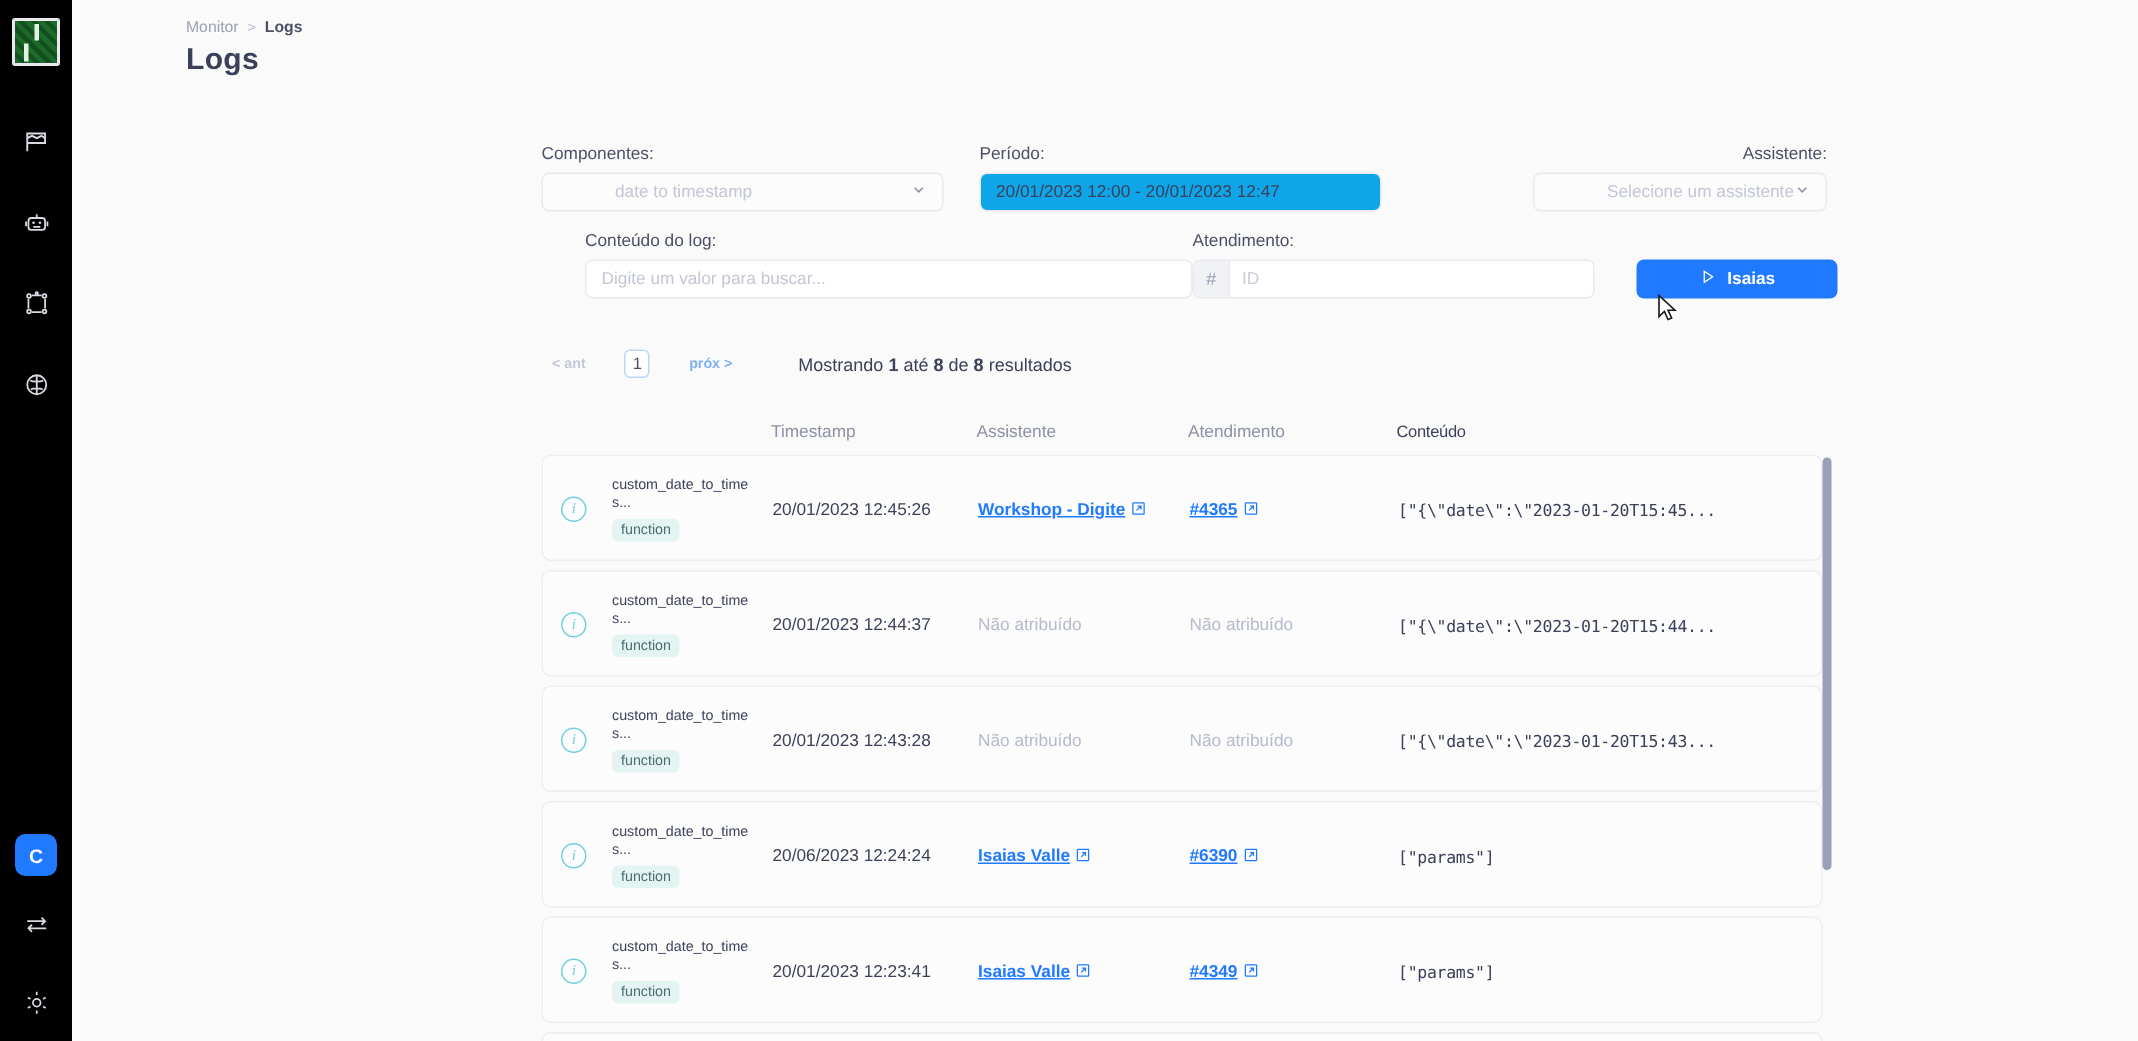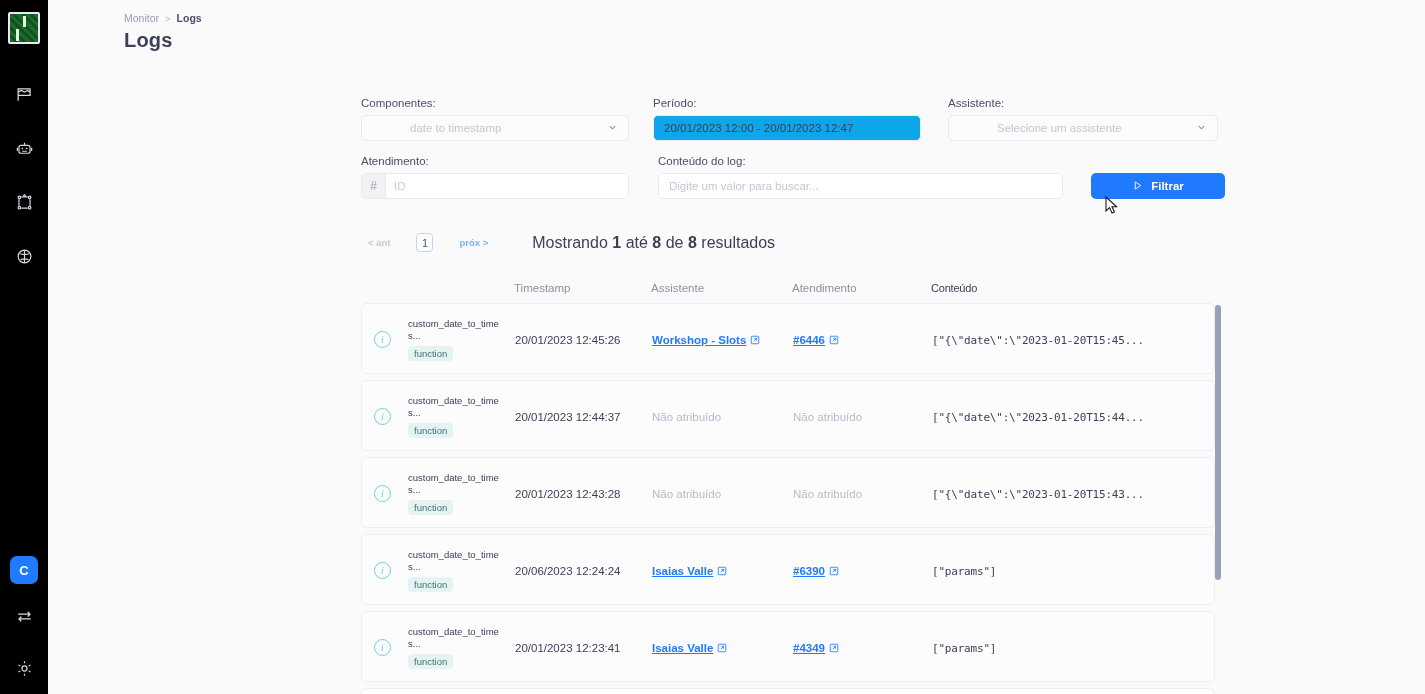--- a/index.html
+++ b/index.html
@@ -64,21 +64,21 @@
   .fctl {
     height: 26px; border: 1px solid #e9e9f0; border-radius: 5px; background: #0ea5e9;
     display: flex; align-items: center; padding: 0 10px; font-size: 11.5px; color: #3c4159;
   }
   .fctl.ph { color: #c2c6d6; padding-left: 48px; }
   .fctl.select { justify-content: space-between; background: #fcfcfd; cursor: pointer; }
   .fctl.select .chev { color: #7b melhor; }
   .chev { width: 11px; height: 11px; color: #8b90a5; }
   .g-comp { width: 268px; }
   .g-per  { width: 268px; margin-left: 24px; }
-  .g-assi { width: 270px; margin-left: 27px; }
+  .g-assi { width: 270px; margin-left: 27px; align-items: flex-end; }
   .g-aten { width: 268px; }
   .g-cont { width: 405px; margin-left: 29px; }
   .row2 { margin-top: 14px; align-items: flex-end; }
   .idwrap { height: 26px; display: flex; border: 1px solid #e9e9f0; border-radius: 5px; overflow: hidden; background: #fff; }
   .idhash {
     width: 24px; background: #f1f2f6; display: flex; align-items: center; justify-content: center;
     font-size: 12px; color: #9aa0b4; border-right: 1px solid #e9e9f0;
   }
   .idinput { flex: 1; border: 0; outline: none; font-size: 11.5px; padding: 0 8px; font-family: inherit; color: #3c4159; background: #fff; }
   .idinput::placeholder { color: #c8ccda; }
@@ -95,21 +95,21 @@
 
   
   .pager { position: absolute; left: 320px; top: 233px; display: flex; align-items: center; gap: 16px; }
   .pg-prev, .pg-next { font-size: 9.5px; font-weight: 700; cursor: pointer; }
   .pg-prev { color: #c3c7d6; margin-right: 10px; }
   .pg-next { color: #7fb0f5; margin-left: 10px; }
   .pg-num {
     width: 17px; height: 19px; border: 1px solid #bcd5fb; border-radius: 4px; color: #4b5067;
     font-size: 11px; display: flex; align-items: center; justify-content: center; cursor: pointer; background:#fff;
   }
-  .pg-info { margin-left: 28px; font-size: 16px; color: #3c4159; }
+  .pg-info { margin-left: 28px; font-size: 12px; color: #3c4159; }
   .pg-info b { font-weight: 700; }
 
   
   .thead { position: absolute; top: 282px; left: 313px; width: 880px; height: 16px; }
   .th { position: absolute; font-size: 11.5px; color: #8b90a5; top: 0; }
   .tbody {
     position: absolute; left: 313px; top: 303px; width: 862px; height: 391px;
     overflow: hidden;
   }
   .trow {
@@ -251,38 +251,38 @@
             <span>
               <svg class="chev" viewBox="0 0 24 24" fill="none" stroke="currentColor" stroke-width="2.2">
                   <path d="M6 9l6 6 6-6"></path>
                 </svg>
             </span>
           </div>
         </div>
       </div>
 
       <div class="frow row2">
+        <div class="fgroup g-cont">
+          <div class="flabel">Conteúdo do log:</div>
+          <input class="txtinput" type="text" placeholder="Digite um valor para buscar..." style="">
+        </div>
         <div class="fgroup g-aten">
           <div class="flabel">Atendimento:</div>
           <div class="idwrap">
             <div class="idhash">#</div>
             <input class="idinput" type="text" placeholder="ID" style="">
           </div>
-        </div>
-        <div class="fgroup g-cont">
-          <div class="flabel">Conteúdo do log:</div>
-          <input class="txtinput" type="text" placeholder="Digite um valor para buscar..." style="">
         </div>
         <button class="btn-filter">
           <span>
             <svg width="11" height="11" viewBox="0 0 24 24" fill="none" stroke="#fff" stroke-width="2">
                 <path d="M7 4l12 8-12 8z"></path>
               </svg>
           </span>
-          <span>Filtrar</span>
+          <span>Isaias</span>
         </button>
       </div>
     </div>
 
     <div class="pager">
       <span class="pg-prev">&lt; ant</span>
       <span class="pg-num">1</span>
       <span class="pg-next">próx &gt;</span>
       <span class="pg-info">
         <span>Mostrando</span>
@@ -302,25 +302,25 @@
       <span class="th c-ct" style="font-family:'Liberation Sans',sans-serif;">Conteúdo</span>
     </div>
 
     <div class="tbody" id="tbody">
         <div class="trow">
           <div class="cell c-info">
             <div class="info-icon">i</div>
           </div>
           <div class="cell c-name"><div class="name-txt">custom_date_to_times...</div><span class="badge">function</span></div>
           <div class="cell c-ts">20/01/2023 12:45:26</div>
-          <div class="cell c-as"><span class="lnk">Workshop - Slots</span><span class="extlink"><svg width="10" height="10" viewBox="0 0 24 24" fill="none" stroke="#1f7aff" stroke-width="2">
-                <rect x="3" y="3" width="18" height="18" rx="1"></rect>
-                <path d="M9 15L16 8M10.5 8H16v5.5"></path>
-              </svg></span></div>
-          <div class="cell c-at"><span class="lnk">#6446</span><span class="extlink"><svg width="10" height="10" viewBox="0 0 24 24" fill="none" stroke="#1f7aff" stroke-width="2">
+          <div class="cell c-as"><span class="lnk">Workshop - Digite</span><span class="extlink"><svg width="10" height="10" viewBox="0 0 24 24" fill="none" stroke="#1f7aff" stroke-width="2">
+                <rect x="3" y="3" width="18" height="18" rx="1"></rect>
+                <path d="M9 15L16 8M10.5 8H16v5.5"></path>
+              </svg></span></div>
+          <div class="cell c-at"><span class="lnk">#4365</span><span class="extlink"><svg width="10" height="10" viewBox="0 0 24 24" fill="none" stroke="#1f7aff" stroke-width="2">
                 <rect x="3" y="3" width="18" height="18" rx="1"></rect>
                 <path d="M9 15L16 8M10.5 8H16v5.5"></path>
               </svg></span></div>
           <div class="cell c-ct">["{\"date\":\"2023-01-20T15:45...</div>
         </div>
         <div class="trow">
           <div class="cell c-info">
             <div class="info-icon">i</div>
           </div>
           <div class="cell c-name"><div class="name-txt">custom_date_to_times...</div><span class="badge">function</span></div>

